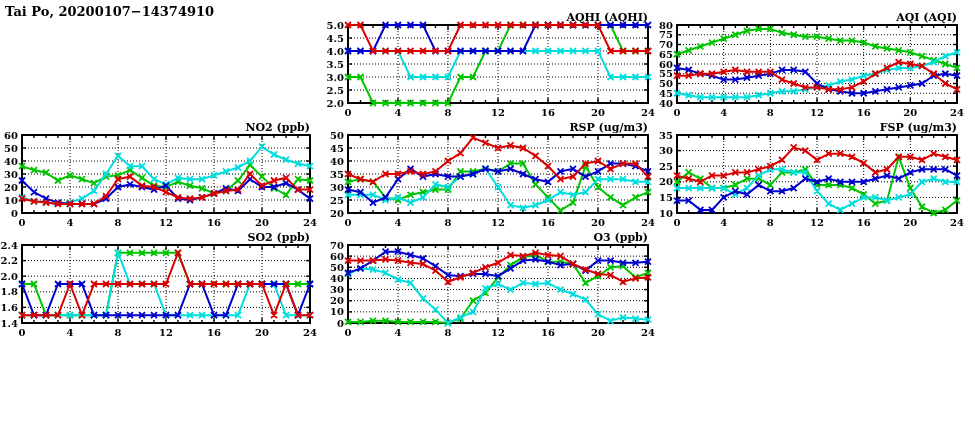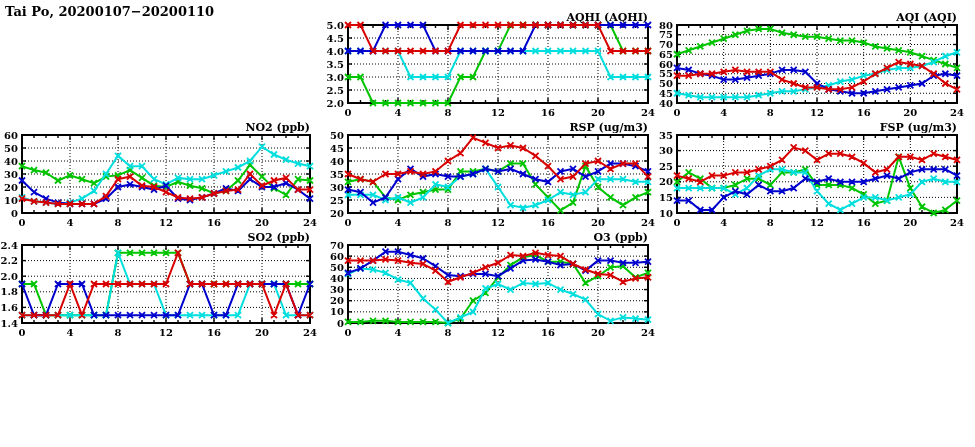--- a/index.html
+++ b/index.html
@@ -10,21 +10,21 @@
   .chart svg{display:block;}
   .grid{stroke:#000;stroke-width:1;stroke-dasharray:1 2;}
   .frame{fill:none;stroke:#000;stroke-width:2;}
   .tick{stroke:#000;stroke-width:1.4;}
   .lbl{font:bold 10px "DejaVu Serif",serif;fill:#000;}
   .ttl{font:bold 11px "DejaVu Serif",serif;fill:#000;}
 </style>
 </head>
 <body>
 
-<div id="page-title">Tai Po, 20200107−20200110</div>
+<div id="page-title">Tai Po, 20200107−14374910</div>
 
 <div class="chart" style="left: 322px; top: 10px; width: 334px; height: 115px;">
     <svg width="334" height="115">
       <line x1="26" y1="80" x2="326" y2="80" class="grid"></line>
       <line x1="26" y1="67" x2="326" y2="67" class="grid"></line>
       <line x1="26" y1="54" x2="326" y2="54" class="grid"></line>
       <line x1="26" y1="41" x2="326" y2="41" class="grid"></line>
       <line x1="26" y1="28" x2="326" y2="28" class="grid"></line>
       <line x1="76" y1="15" x2="76" y2="93" class="grid"></line>
       <line x1="126" y1="15" x2="126" y2="93" class="grid"></line>

